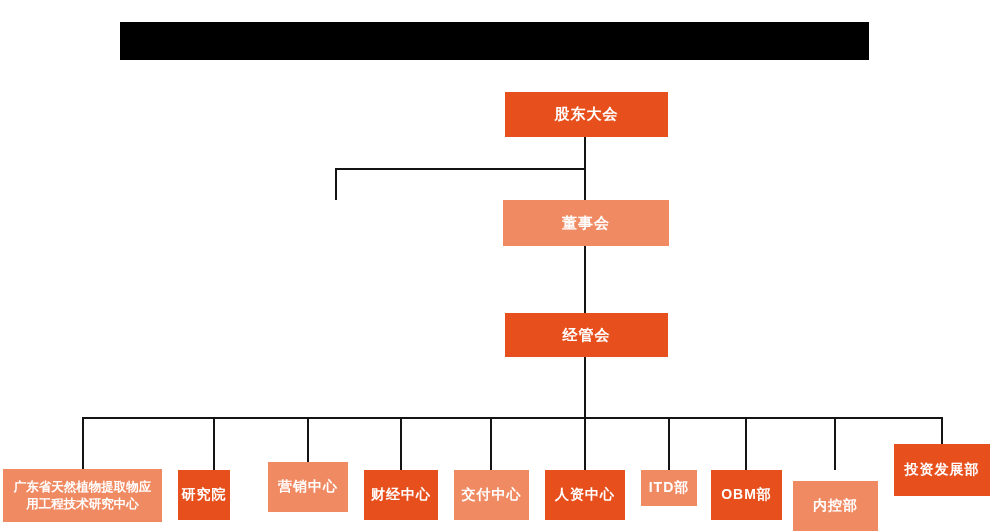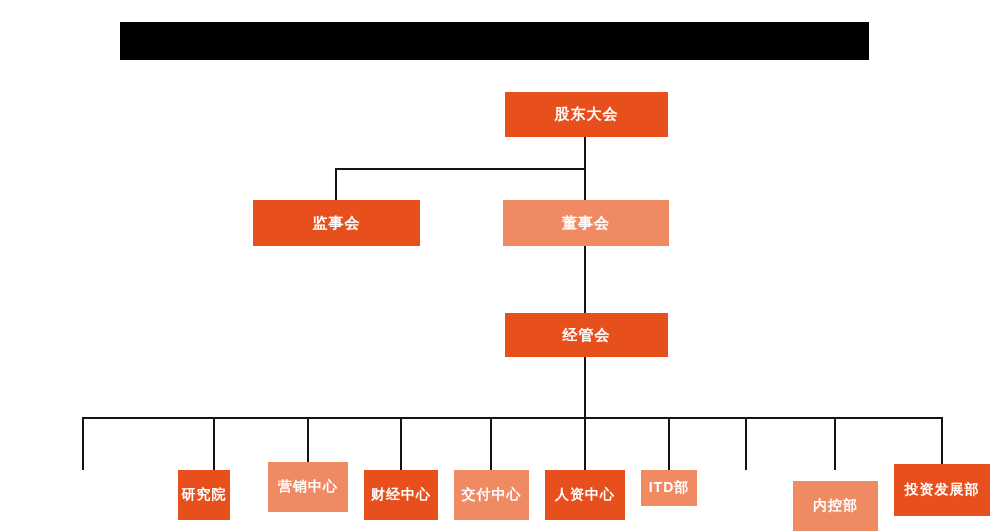--- a/index.html
+++ b/index.html
@@ -46,27 +46,28 @@
   <div class="edge edge-v" style="left: 400px; top: 417px; height: 53px; background: rgb(20, 20, 20);"></div>
   <div class="edge edge-v" style="left: 490px; top: 417px; height: 53px; background: rgb(20, 20, 20);"></div>
   <div class="edge edge-v" style="left: 584px; top: 417px; height: 53px; background: rgb(20, 20, 20);"></div>
   <div class="edge edge-v" style="left: 668px; top: 417px; height: 53px; background: rgb(20, 20, 20);"></div>
   <div class="edge edge-v" style="left: 745px; top: 417px; height: 53px; background: rgb(20, 20, 20);"></div>
   <div class="edge edge-v" style="left: 834px; top: 417px; height: 53px; background: rgb(20, 20, 20);"></div>
   <div class="edge edge-v" style="left: 941px; top: 417px; height: 52px; background: rgb(20, 20, 20);"></div>
 
   <div class="node" style="left: 505px; top: 92px; width: 163px; height: 45px; background: rgb(231, 80, 29);">股东大会</div>
 
-  <div class="node" style="left: 253px; top: 200px; width: 167px; height: 46px; background: rgb(231, 80, 29);">监事会</div>
   <div class="node" style="left: 503px; top: 200px; width: 166px; height: 46px; background: rgb(240, 138, 98);">董事会</div>
 
   <div class="node" style="left: 505px; top: 313px; width: 163px; height: 44px; background: rgb(231, 80, 29);">经管会</div>
 
+  <div class="node tiny" style="left: 3px; top: 469px; width: 159px; height: 53px; background: rgb(240, 138, 98);">广东省天然植物提取物应用工程技术研究中心</div>
   <div class="node small" style="left: 178px; top: 470px; width: 52px; height: 50px; background: rgb(231, 80, 29);">研究院</div>
   <div class="node small" style="left: 268px; top: 462px; width: 80px; height: 50px; background: rgb(240, 138, 98);">营销中心</div>
   <div class="node small" style="left: 364px; top: 470px; width: 74px; height: 50px; background: rgb(231, 80, 29);">财经中心</div>
   <div class="node small" style="left: 454px; top: 470px; width: 75px; height: 50px; background: rgb(240, 138, 98);">交付中心</div>
   <div class="node small" style="left: 545px; top: 470px; width: 80px; height: 50px; background: rgb(231, 80, 29);">人资中心</div>
   <div class="node small" style="left: 641px; top: 470px; width: 56px; height: 36px; background: rgb(240, 138, 98);">ITD部</div>
+  <div class="node small" style="left: 711px; top: 470px; width: 71px; height: 50px; background: rgb(231, 80, 29);">OBM部</div>
   <div class="node small" style="left: 793px; top: 470px; width: 85px; height: 50px; background: rgb(240, 138, 98); margin-top: 11px;">内控部</div>
-  <div class="node small" style="left: 894px; top: 444px; width: 96px; height: 52px; background: rgb(231, 80, 29); margin-top: 20px;">投资发展部</div>
+  <div class="node small" style="left: 894px; top: 444px; width: 96px; height: 52px; background: rgb(231, 80, 29);">投资发展部</div>
 
 </div>
 
 </body></html>

